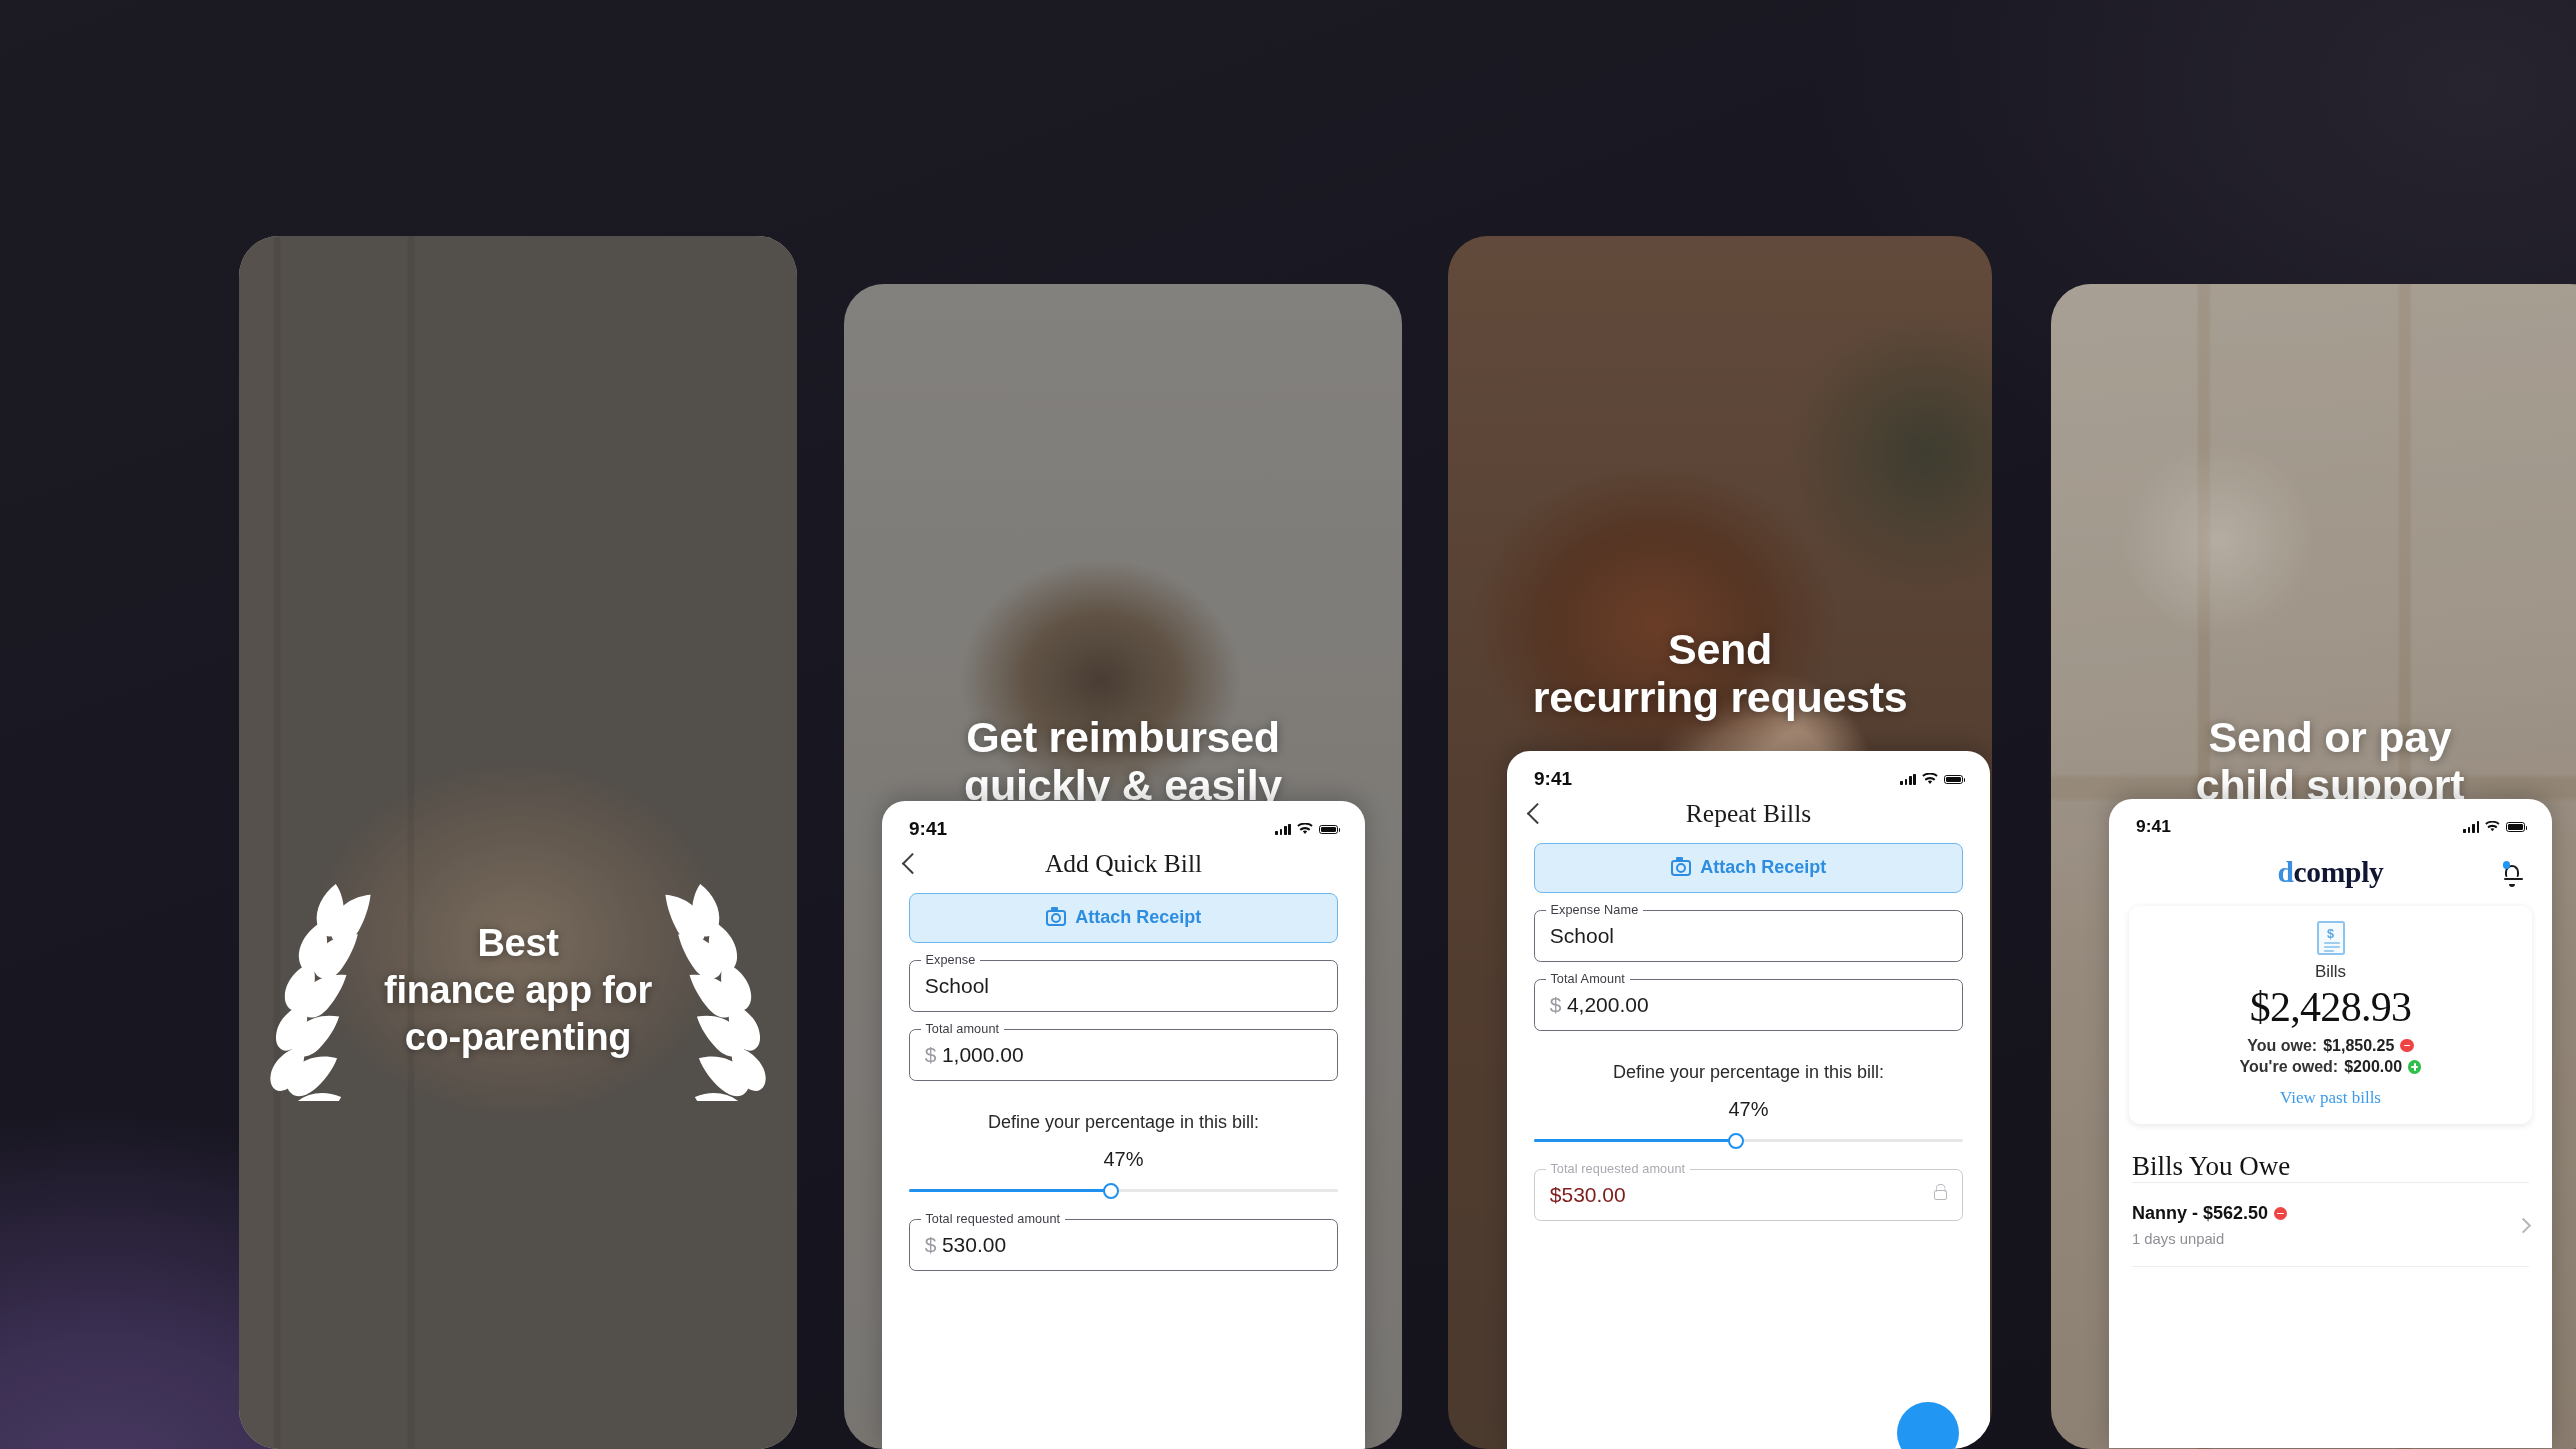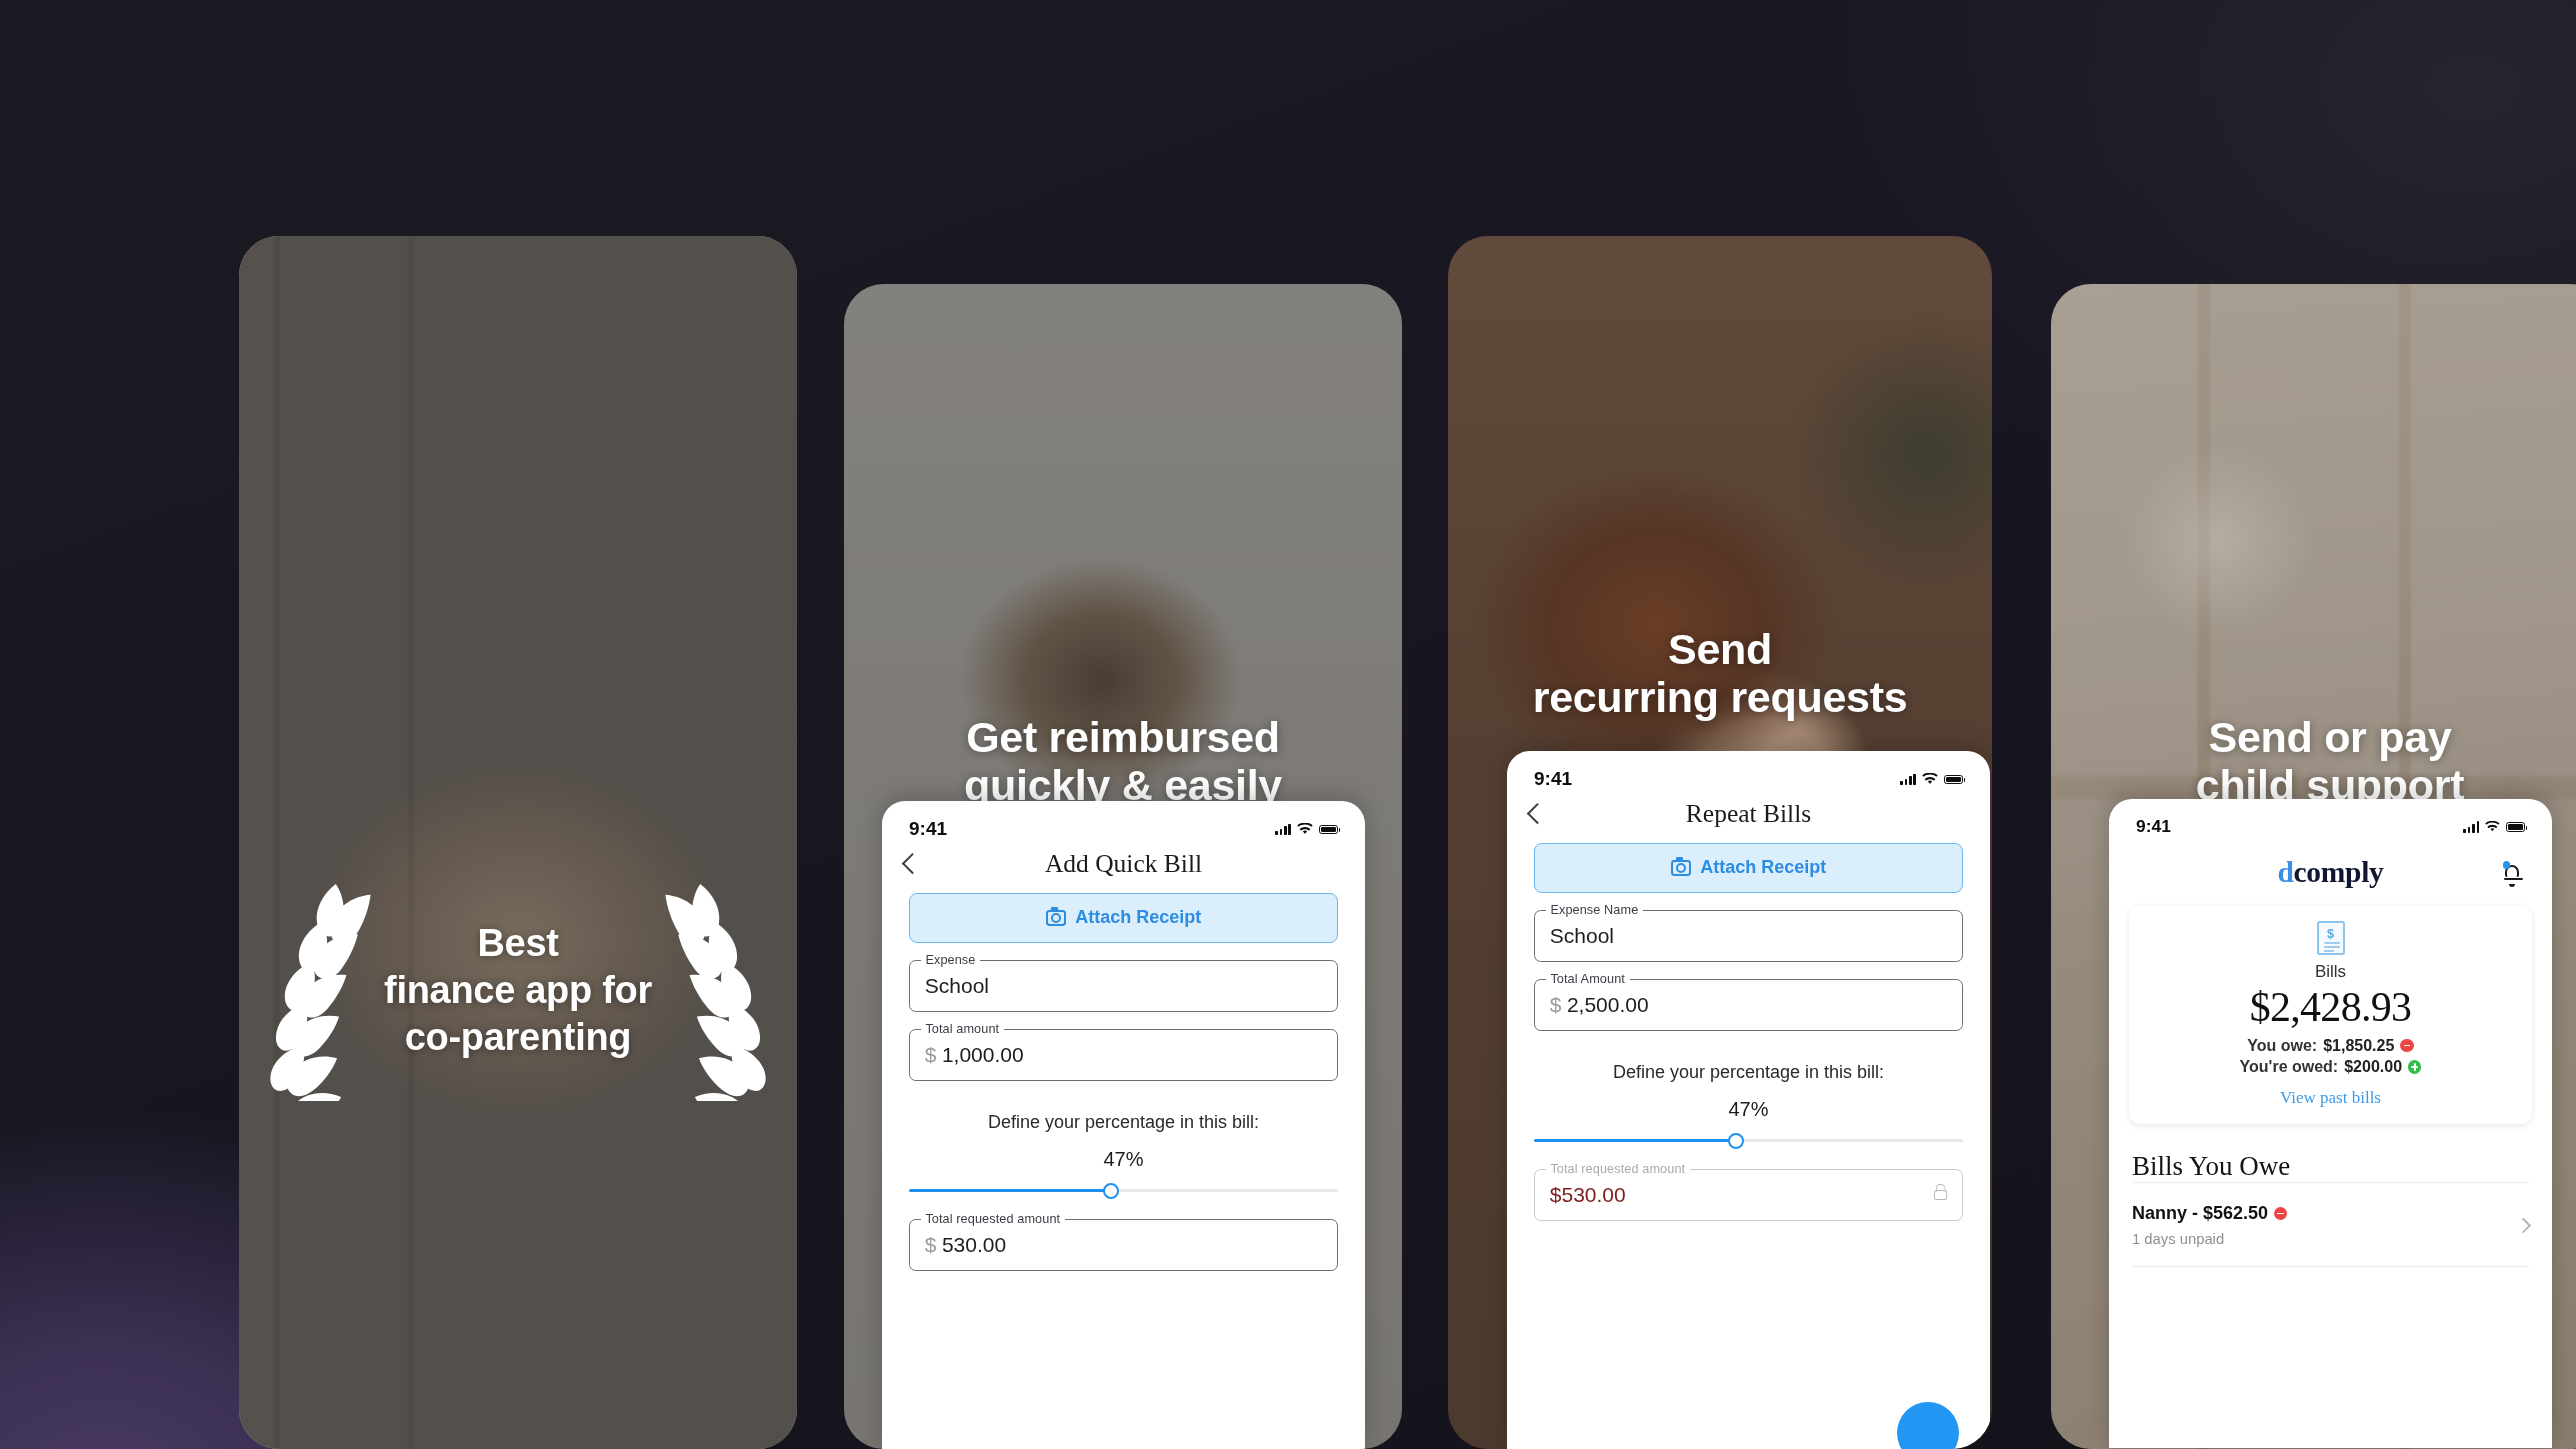--- a/index.html
+++ b/index.html
@@ -324,21 +324,21 @@
       <span>Attach Receipt</span>
     </div>
 
     <div class="field">
       <span class="flabel">Expense Name</span>
       <span class="fval">School</span>
     </div>
 
     <div class="field">
       <span class="flabel">Total Amount</span>
-      <span class="fval"><span class="cur">$</span><span>2,500.00</span></span>
+      <span class="fval"><span class="cur">$</span><span>4,200.00</span></span>
     </div>
 
     <div class="pct-label">Define your percentage in this bill:</div>
     <div class="pct-val">47%</div>
     <div class="slider">
       <span class="track"></span>
       <span class="fill" style="width:47%"></span>
       <span class="knob" style="left:47%"></span>
     </div>
 

